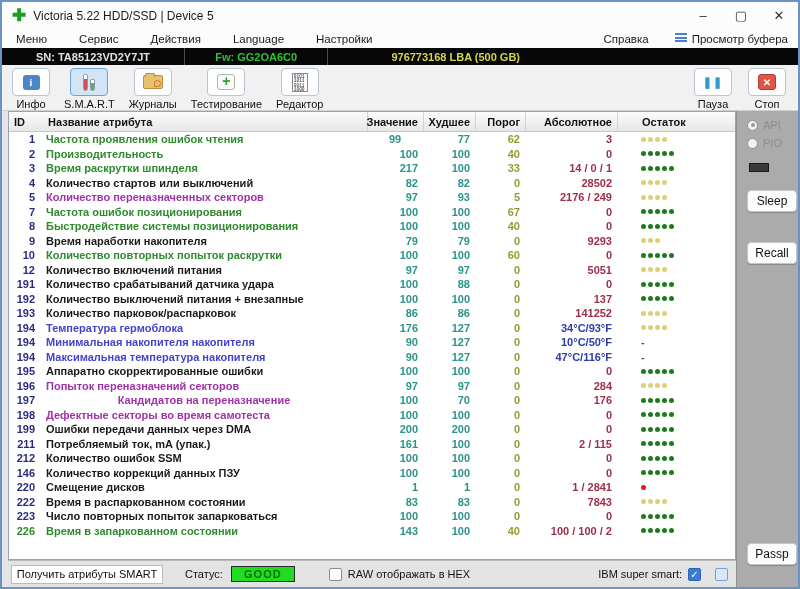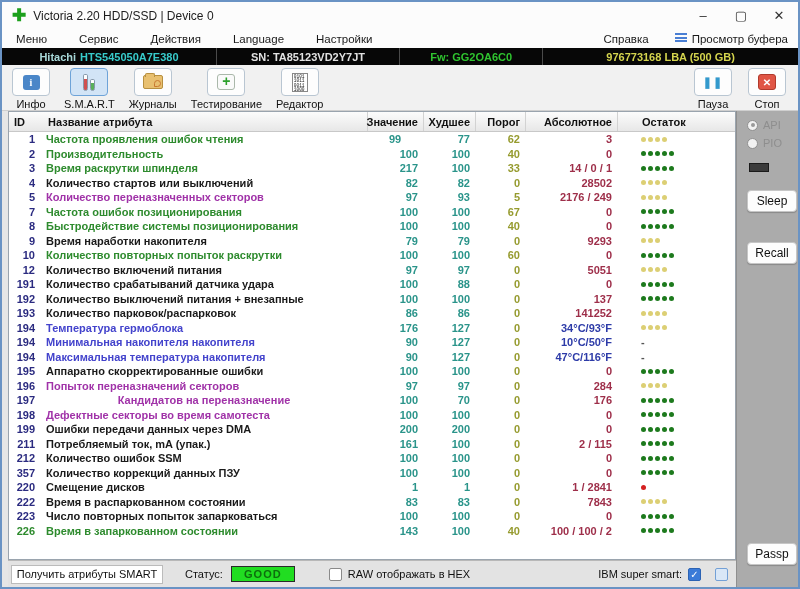--- a/index.html
+++ b/index.html
@@ -92,21 +92,21 @@
   .side-spacer { flex:1; }
   .btn-passp { margin-bottom:22px; }
 </style>
 </head>
 <body>
 
 <div class="window">
 
   <div class="titlebar">
     <span class="app-icon">✚</span>
-    <span class="title-text">Victoria 2.20 HDD/SSD | Device 0</span>
+    <span class="title-text">Victoria 5.22 HDD/SSD | Device 5</span>
     <span class="tb-spacer"></span>
     <span class="win-btn">–</span>
     <span class="win-btn">▢</span>
     <span class="win-btn">✕</span>
   </div>
 
   <div class="menubar">
     <span class="menu-item">Меню</span>
     <span class="menu-item">Сервис</span>
     <span class="menu-item">Действия</span>
@@ -114,24 +114,20 @@
     <span class="menu-item">Настройки</span>
     <span class="tb-spacer"></span>
     <span class="menu-item" style="margin-right:0;">Справка</span>
     <span class="menu-right">
       <span class="buffer-icon"></span>
       <span>Просмотр буфера</span>
     </span>
   </div>
 
   <div class="drivebar">
-    <div class="seg seg-model">
-      <span class="c-vendor">Hitachi</span>
-      <span class="c-model">HTS545050A7E380</span>
-    </div>
     <div class="seg seg-sn">
       <span class="c-sn">SN: TA85123VD2Y7JT</span>
     </div>
     <div class="seg seg-fw">
       <span class="c-fw">Fw: GG2OA6C0</span>
     </div>
     <div class="seg seg-lba">
       <span class="c-lba">976773168 LBA (500 GB)</span>
     </div>
   </div>
@@ -518,21 +514,21 @@
               <div class="td abs" style="color: rgb(158, 47, 74);">0</div>
               <div class="td health">
                 <span class="dot" style="background: rgb(29, 122, 29);"></span>
                 <span class="dot" style="background: rgb(29, 122, 29);"></span>
                 <span class="dot" style="background: rgb(29, 122, 29);"></span>
                 <span class="dot" style="background: rgb(29, 122, 29);"></span>
                 <span class="dot" style="background: rgb(29, 122, 29);"></span>
               </div>
             </div>
             <div class="trow">
-              <div class="td id" style="color: rgb(43, 43, 128);">357</div>
+              <div class="td id" style="color: rgb(43, 43, 128);">146</div>
               <div class="td name" style="color: rgb(26, 26, 26);">Количество коррекций данных ПЗУ</div>
               <div class="td value" style="color: rgb(42, 148, 138);">100</div>
               <div class="td worst" style="color: rgb(42, 148, 138);">100</div>
               <div class="td thr" style="color: rgb(150, 155, 47);">0</div>
               <div class="td abs" style="color: rgb(158, 47, 74);">0</div>
               <div class="td health">
                 <span class="dot" style="background: rgb(29, 122, 29);"></span>
                 <span class="dot" style="background: rgb(29, 122, 29);"></span>
                 <span class="dot" style="background: rgb(29, 122, 29);"></span>
                 <span class="dot" style="background: rgb(29, 122, 29);"></span>

